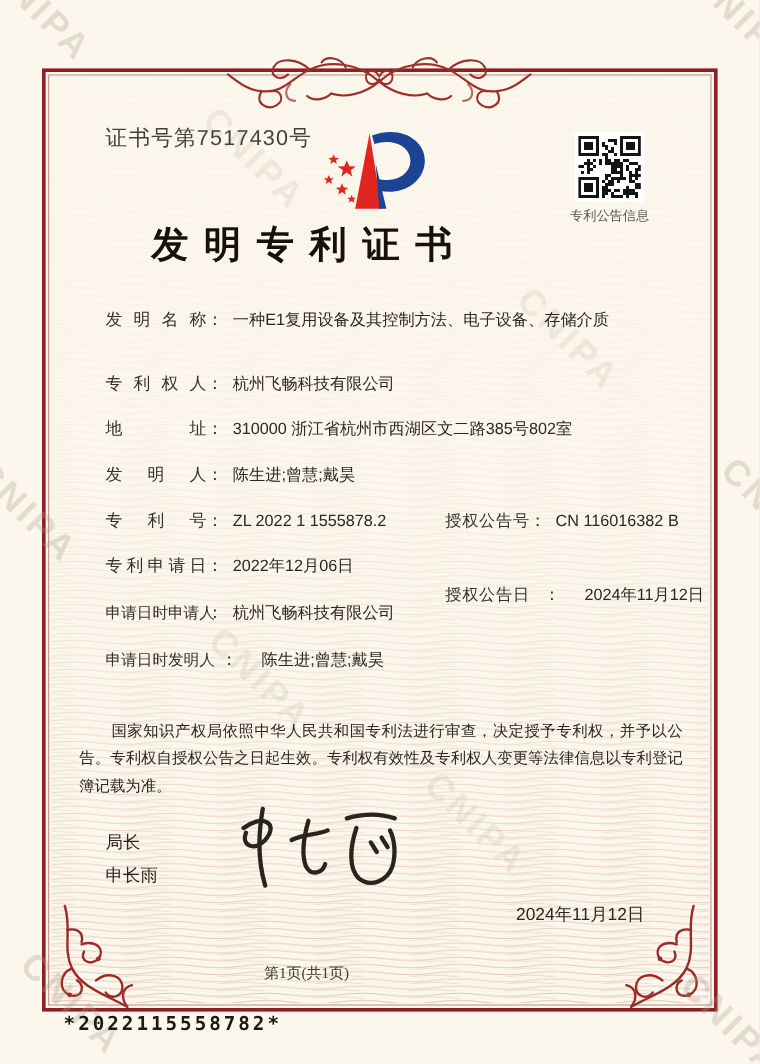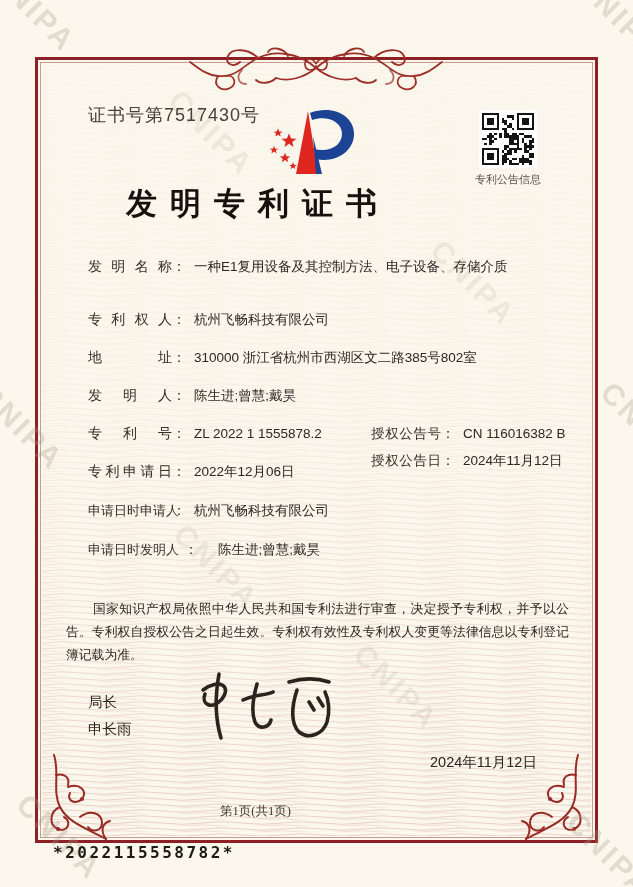--- a/index.html
+++ b/index.html
@@ -173,21 +173,21 @@
   <div class="row c2" style="top:425px;">
     <span class="lbl2">授权公告号</span>
       <span class="colon">：</span>
     <span class="val">CN 116016382 B</span>
   </div>
   <div class="row" style="top:463px;">
     <span class="lbl">专利申请日</span>
       <span class="colon">：</span>
     <span class="val">2022年12月06日</span>
   </div>
-  <div class="row c2" style="top:452px;">
+  <div class="row c2" style="top:487px;gap:12px;">
     <span class="lbl2">授权公告日</span>
       <span class="colon">：</span>
     <span class="val">2024年11月12日</span>
   </div>
   <div class="row" style="top:502px;">
     <span class="lbl wide">申请日时申请人</span>
       <span class="colon">：</span>
     <span class="val">杭州飞畅科技有限公司</span>
   </div>
   <div class="row" style="top:541px;gap:12px;">

